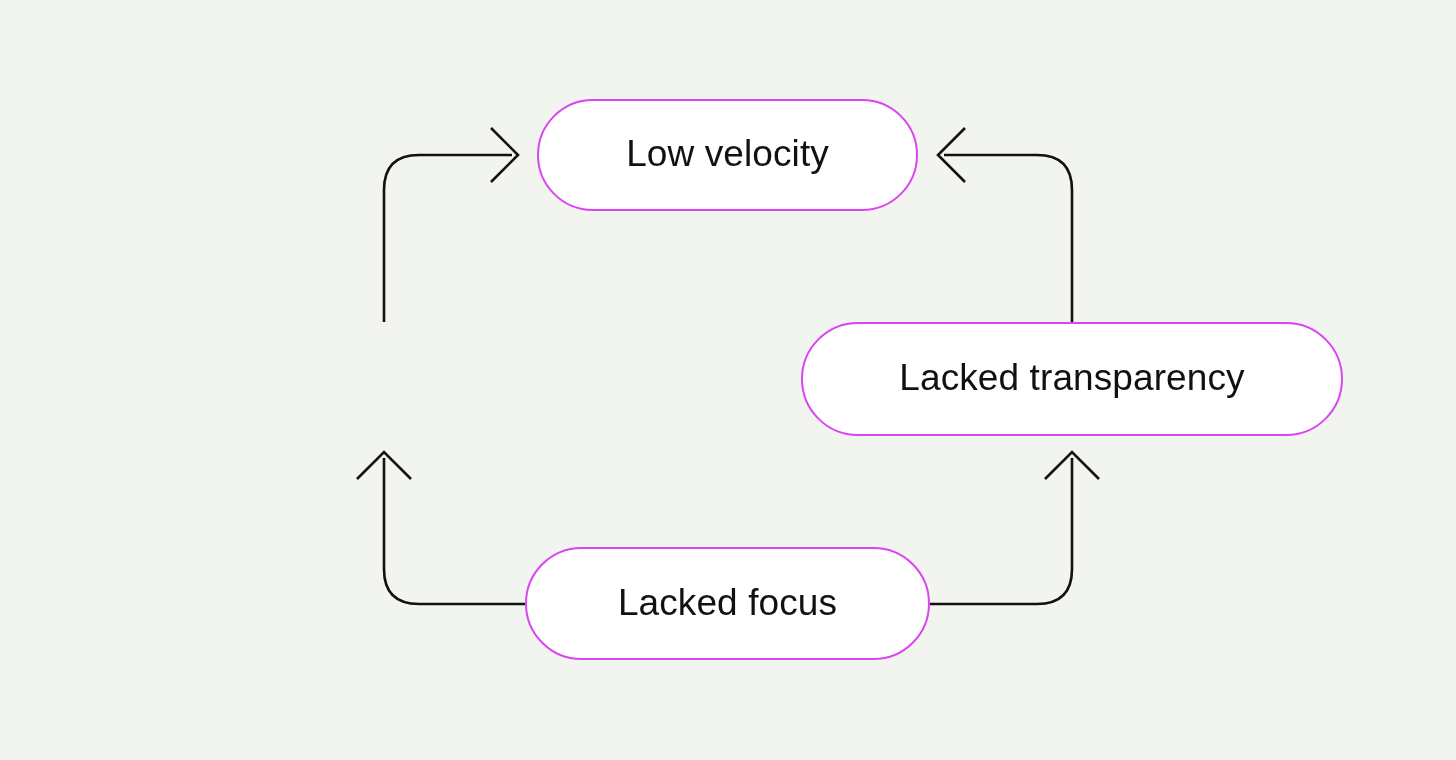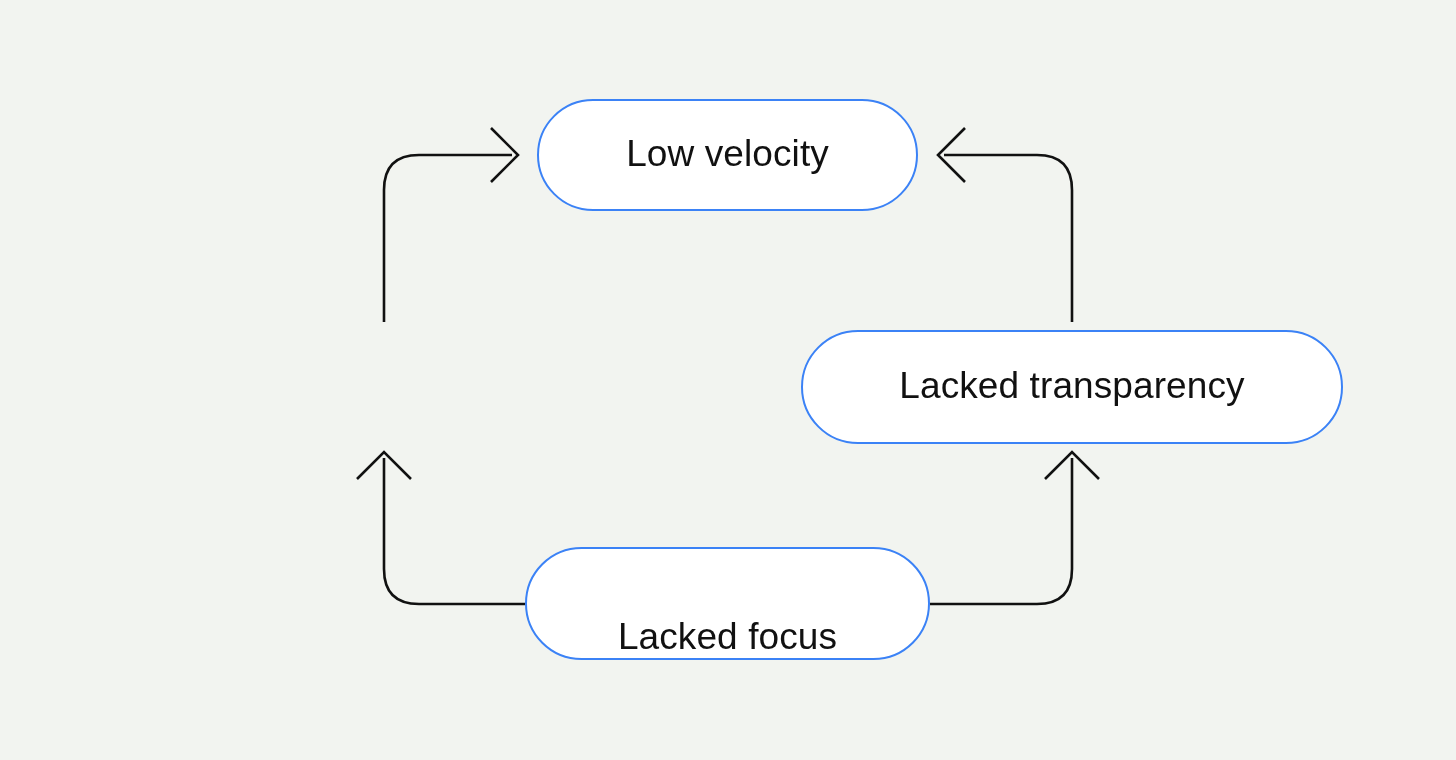--- a/index.html
+++ b/index.html
@@ -23,21 +23,21 @@
     position: absolute;
     top: 0;
     left: 0;
     width: 1456px;
     height: 760px;
   }
   .node {
     position: absolute;
     box-sizing: border-box;
     background: #ffffff;
-    border: 2px solid #3b82f6;
+    border: 2px solid #d946ef;
     border-radius: 9999px;
     display: flex;
     align-items: center;
     justify-content: center;
     color: #111111;
     font-size: 37px;
     font-weight: 400;
     letter-spacing: 0.1px;
     white-space: nowrap;
     line-height: 1;
@@ -68,21 +68,21 @@
       <path d="M 930 604 L 1037 604 Q 1072 604 1072 569 L 1072 458"></path>
       <path d="M 1045 479 L 1072 452 L 1099 479"></path>
     </g>
   </svg>
 
   <div class="node" style="left:537px; top:99px; width:381px; height:112px;">
     <span class="node-label">Low velocity</span>
   </div>
 
 
-  <div class="node" style="left:801px; top:330px; width:542px; height:114px;">
+  <div class="node" style="left:801px; top:322px; width:542px; height:114px;">
     <span class="node-label">Lacked transparency</span>
   </div>
 
-  <div class="node" style="left:525px; top:547px; width:405px; height:113px;align-items:flex-end;">
+  <div class="node" style="left:525px; top:547px; width:405px; height:113px;">
     <span class="node-label">Lacked focus</span>
   </div>
 
 </div>
 
 </body></html>

